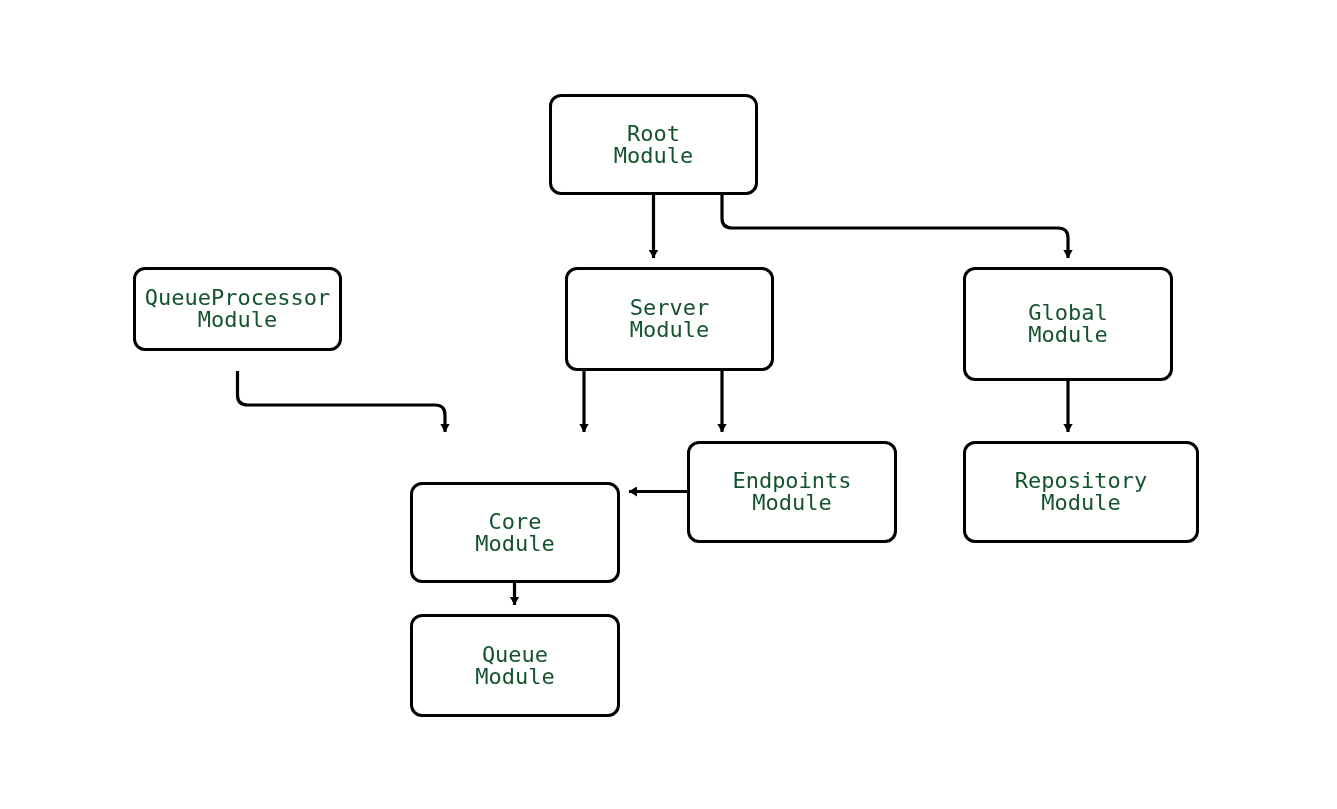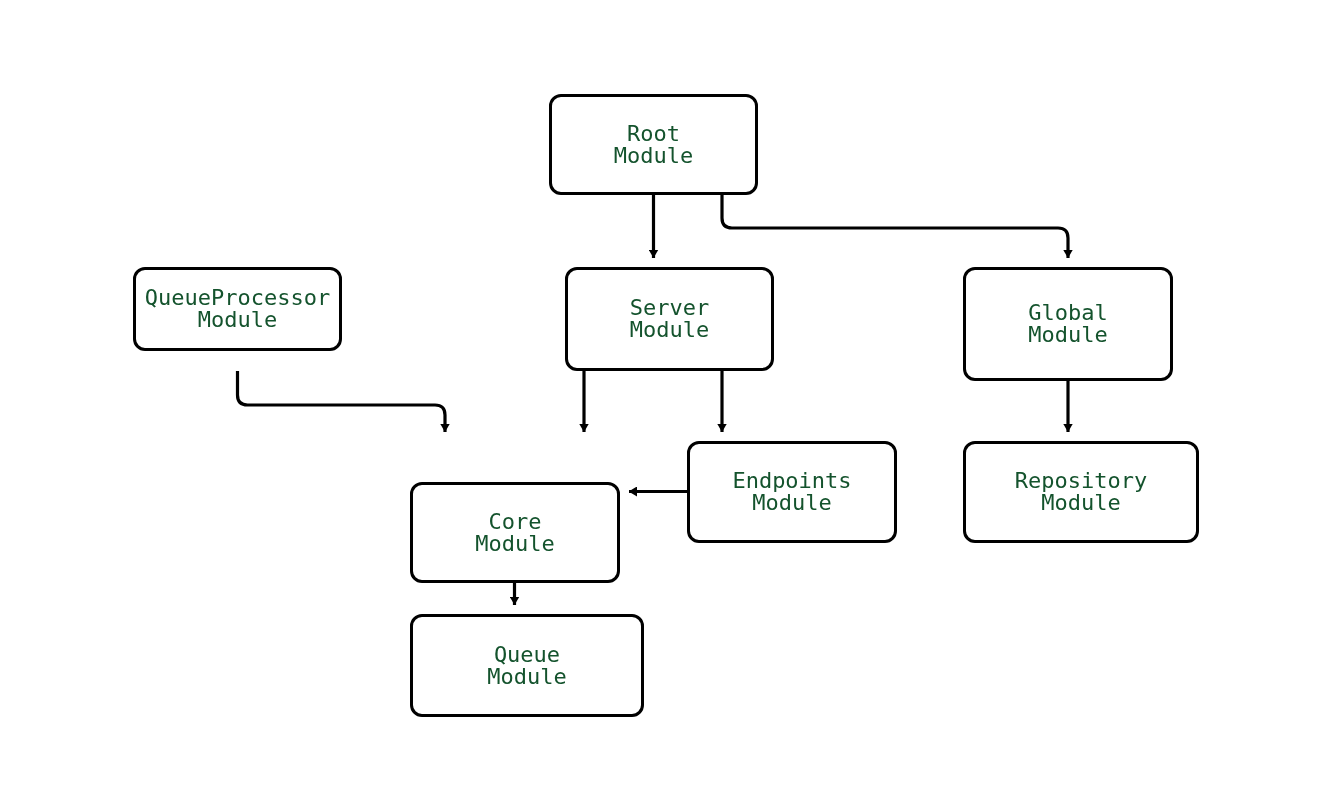--- a/index.html
+++ b/index.html
@@ -125,18 +125,18 @@
   <div class="node" id="node-endpoints" style="left: 687px; top: 441px; width: 210px; height: 102px;">
     <span class="node-label">Endpoints
 Module</span>
   </div>
 
   <div class="node" id="node-repository" style="left: 963px; top: 441px; width: 236px; height: 102px;">
     <span class="node-label">Repository
 Module</span>
   </div>
 
-  <div class="node" id="node-queue" style="left: 410px; top: 614px; width: 234px; height: 103px;">
+  <div class="node" id="node-queue" style="left: 410px; top: 614px; width: 210px; height: 103px;">
     <span class="node-label">Queue
 Module</span>
   </div>
 
 </div>
 
 </body></html>

